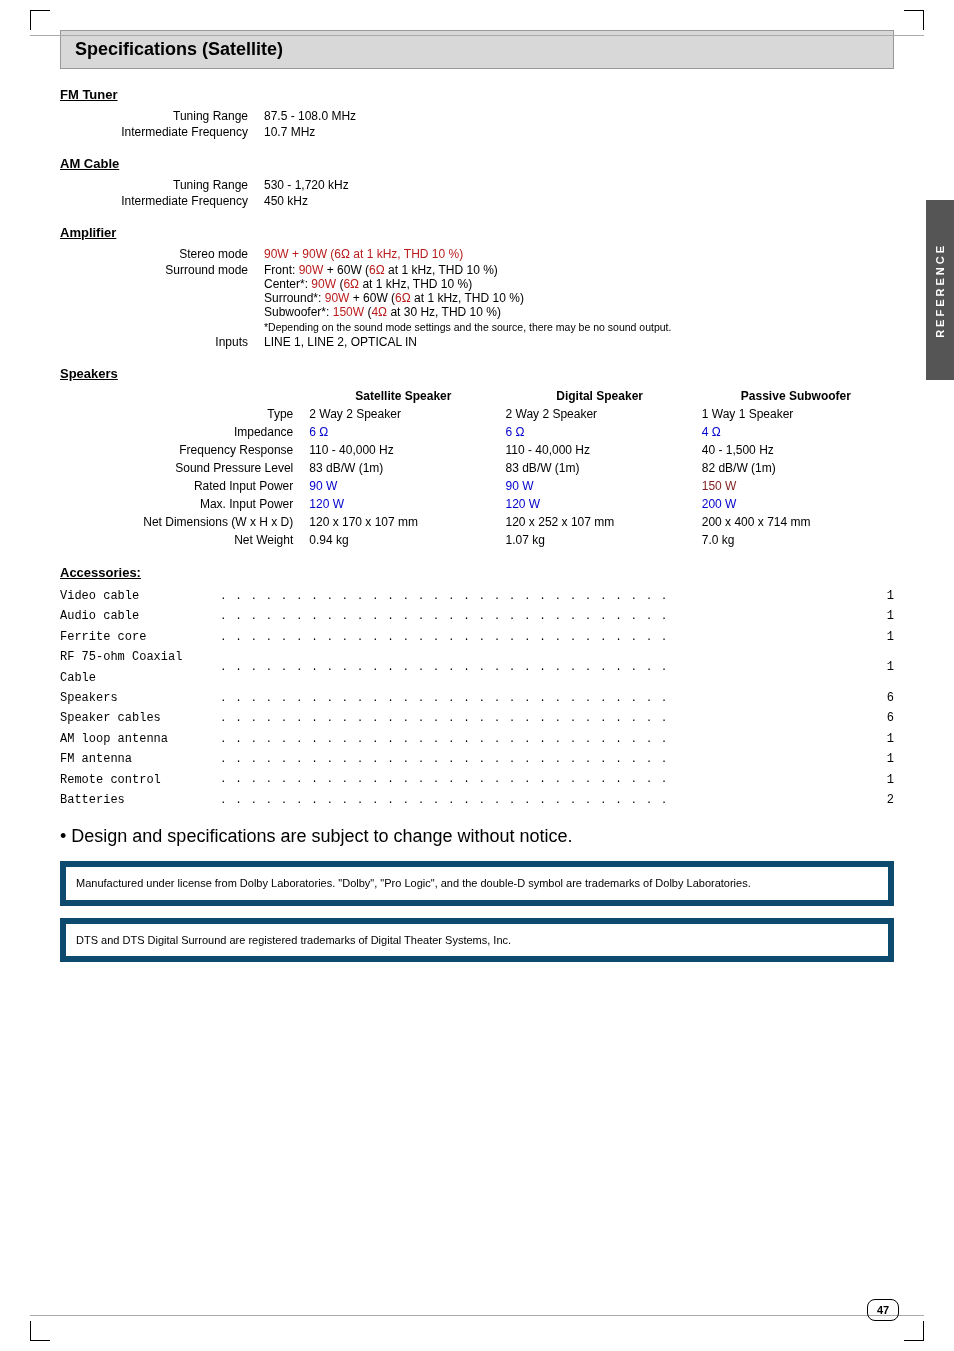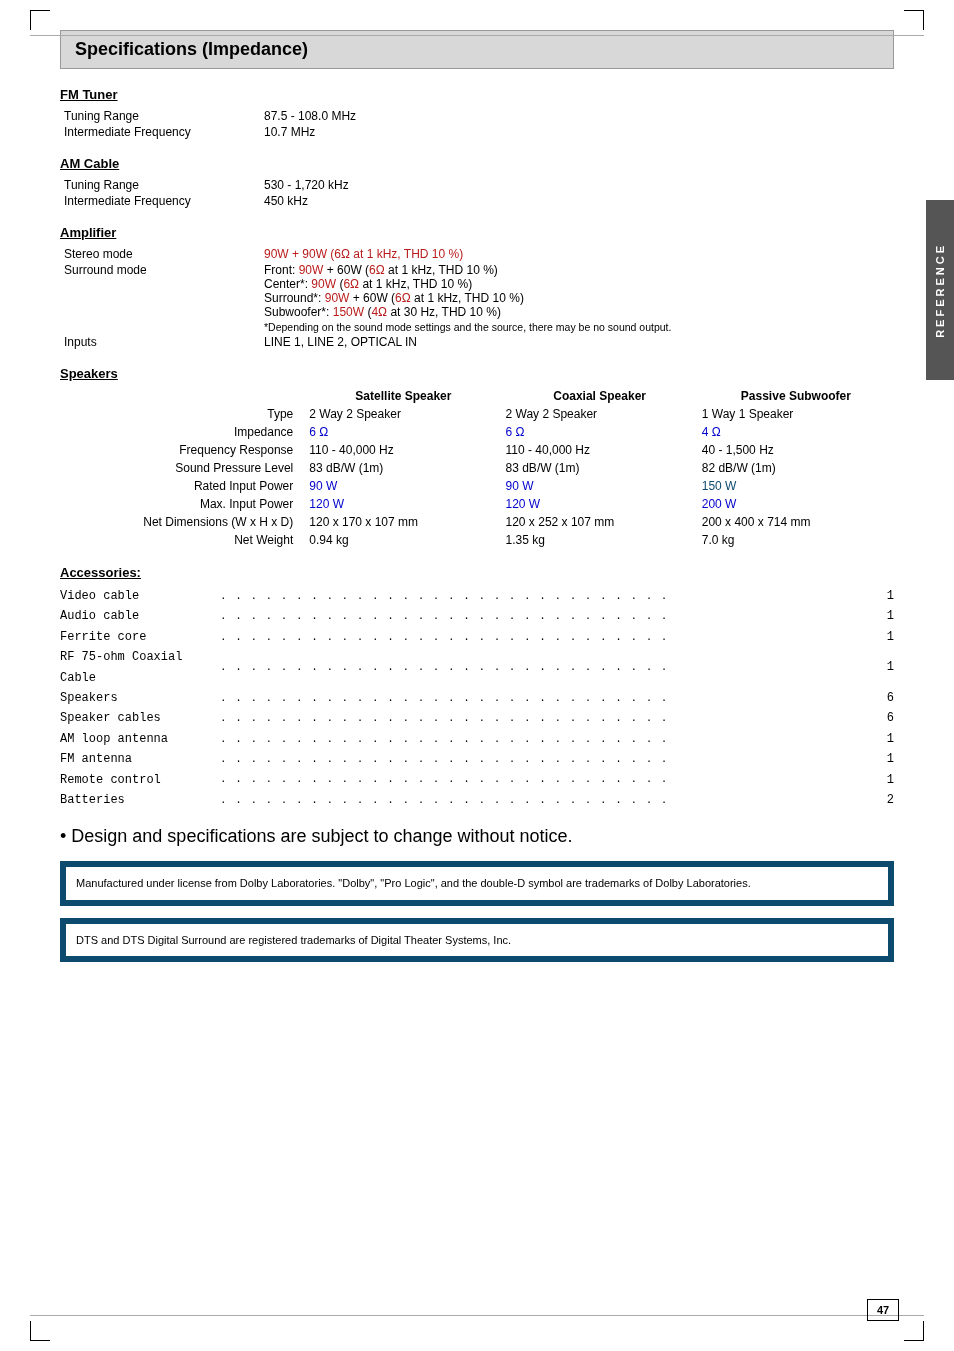--- a/index.html
+++ b/index.html
@@ -55,21 +55,21 @@
     }
 
     
     .page-number-badge {
       position: absolute;
       bottom: 30px;
       right: 55px;
       width: 32px;
       height: 22px;
       border: 1.5px solid #000;
-      border-radius: 0;
+      border-radius: 8px;
       display: flex;
       align-items: center;
       justify-content: center;
       font-size: 11px;
       font-weight: bold;
     }
 
     
     .spec-header {
       background: #d8d8d8;
@@ -99,21 +99,21 @@
       width: 100%;
       border-collapse: collapse;
     }
     .spec-table td {
       vertical-align: top;
       padding: 1px 4px;
       font-size: 12px;
     }
     .spec-table .label-col {
       width: 200px;
-      text-align: left;
+      text-align: right;
       padding-right: 12px;
       color: #000;
     }
     .spec-table .value-col {
       color: #000;
     }
     .highlight {
       color: #b91c1c;
     }
 
@@ -207,21 +207,21 @@
 
   <div class="reference-tab">
     <span>REFERENCE</span>
   </div>
 
   <div class="page-number-badge">
     <span>47</span>
   </div>
 
   <div class="spec-header">
-    <h1>Specifications (Impedance)</h1>
+    <h1>Specifications (Satellite)</h1>
   </div>
 
   <div class="section">
     <div class="section-title">FM Tuner</div>
     <table class="spec-table">
       <tbody>
           <tr>
         <td class="label-col">Tuning Range</td>
         <td class="value-col">87.5 - 108.0 MHz</td>
       </tr>
@@ -277,21 +277,21 @@
       </table>
   </div>
 
   <div class="section">
     <div class="section-title">Speakers</div>
     <table class="speakers-table">
       <thead>
         <tr>
           <td class="row-label"></td>
           <th class="col-sat">Satellite Speaker</th>
-          <th class="col-center">Coaxial Speaker</th>
+          <th class="col-center">Digital Speaker</th>
           <th class="col-sub">Passive Subwoofer</th>
         </tr>
       </thead>
       <tbody id="speakers-tbody">
       <tr>
             <td class="row-label">Type</td>
             <td>2 Way 2 Speaker</td>
             <td>2 Way 2 Speaker</td>
             <td>1 Way 1 Speaker</td>
           </tr>
@@ -310,38 +310,38 @@
           <tr>
             <td class="row-label">Sound Pressure Level</td>
             <td>83 dB/W (1m)</td>
             <td>83 dB/W (1m)</td>
             <td>82 dB/W (1m)</td>
           </tr>
           <tr>
             <td class="row-label">Rated Input Power</td>
             <td style="color: rgb(0, 0, 204);">90 W</td>
             <td style="color: rgb(0, 0, 204);">90 W</td>
-            <td style="color: #0c4a6e;">150 W</td>
+            <td style="color: #7f1d1d;">150 W</td>
           </tr>
           <tr>
             <td class="row-label">Max. Input Power</td>
             <td style="color: rgb(0, 0, 204);">120 W</td>
             <td style="color: rgb(0, 0, 204);">120 W</td>
             <td style="color: rgb(0, 0, 204);">200 W</td>
           </tr>
           <tr>
             <td class="row-label">Net Dimensions (W x H x D)</td>
             <td>120 x 170 x 107 mm</td>
             <td>120 x 252 x 107 mm</td>
             <td>200 x 400 x 714 mm</td>
           </tr>
           <tr>
             <td class="row-label">Net Weight</td>
             <td>0.94 kg</td>
-            <td>1.35 kg</td>
+            <td>1.07 kg</td>
             <td>7.0 kg</td>
           </tr>
         </tbody>
     </table>
   </div>
 
   <div class="section">
     <div class="section-title">Accessories:</div>
     <div class="accessories-list" id="accessories-list">
     <div class="acc-item">

